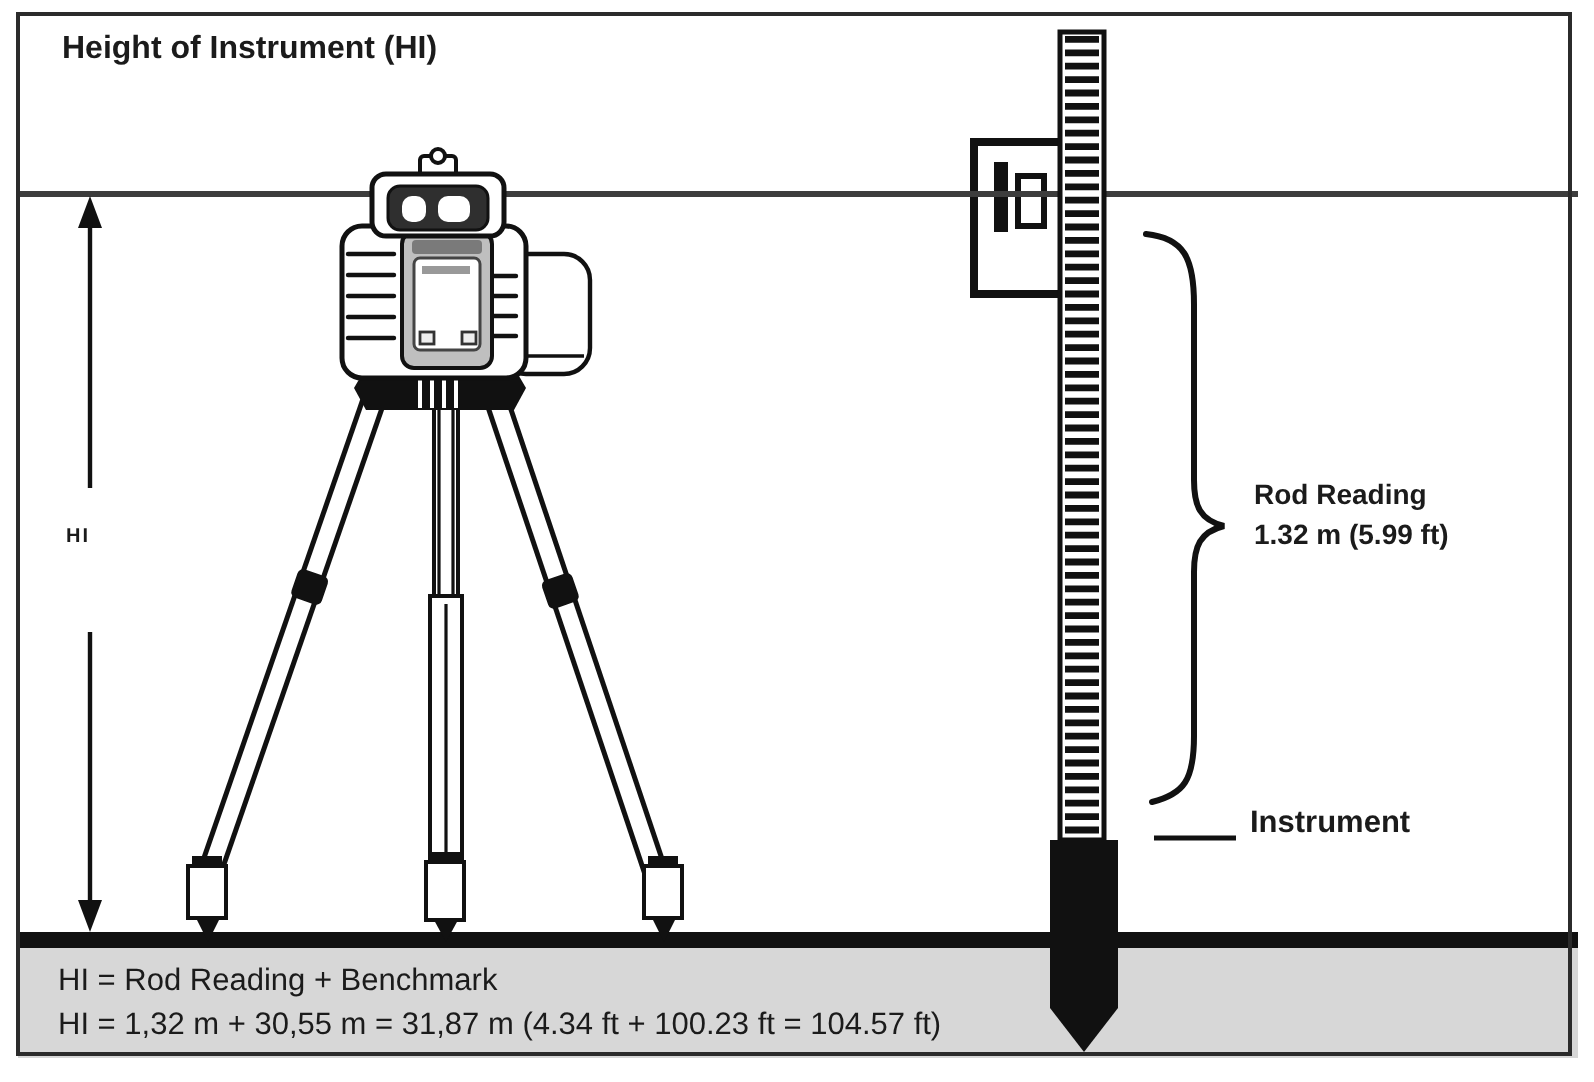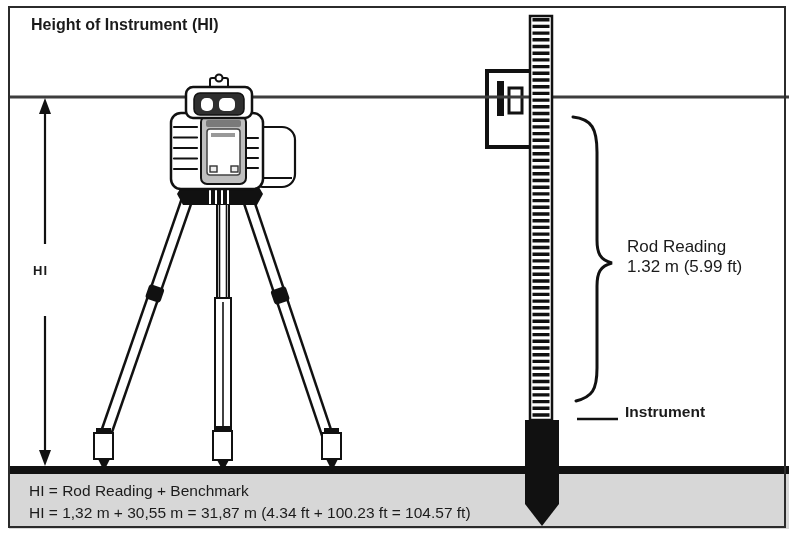--- a/index.html
+++ b/index.html
@@ -7,22 +7,22 @@
     position:relative;width:797px;height:541px;background:#ffffff;overflow:hidden;
     font-family:"Liberation Sans","DejaVu Sans",sans-serif;color:#1b1b1b;padding-left:31px;
   }
   #frame{
     position:absolute;left:8px;top:6px;width:778px;height:522px;
     border:2px solid #2b2b2b;box-sizing:border-box;background:transparent;
   }
   #scene{position:absolute;left:0;top:0;width:797px;height:541px;}
   .label{position:absolute;white-space:nowrap;}
   #title{left:31px;top:16px;font-size:16px;font-weight:600;}
-  #hi-label{left:33px;top:263px;font-size:13px;font-weight:700;letter-spacing:1px;}
-  #rod-reading-label{left:627px;top:237px;font-size:17px;font-weight:400;line-height:20px;}
+  #hi-label{left:33px;top:263px;font-size:10px;font-weight:700;letter-spacing:1px;}
+  #rod-reading-label{left:627px;top:237px;font-size:14px;font-weight:700;line-height:20px;}
   #benchmark-label{left:625px;top:402px;font-size:15.5px;font-weight:600;line-height:20px;}
   #formula{left:29px;top:480px;font-size:15.5px;font-weight:400;line-height:22px;}
 </style>
 </head>
 <body>
 
 <div id="canvas">
 
   <svg id="scene" viewBox="0 0 797 541">
 

